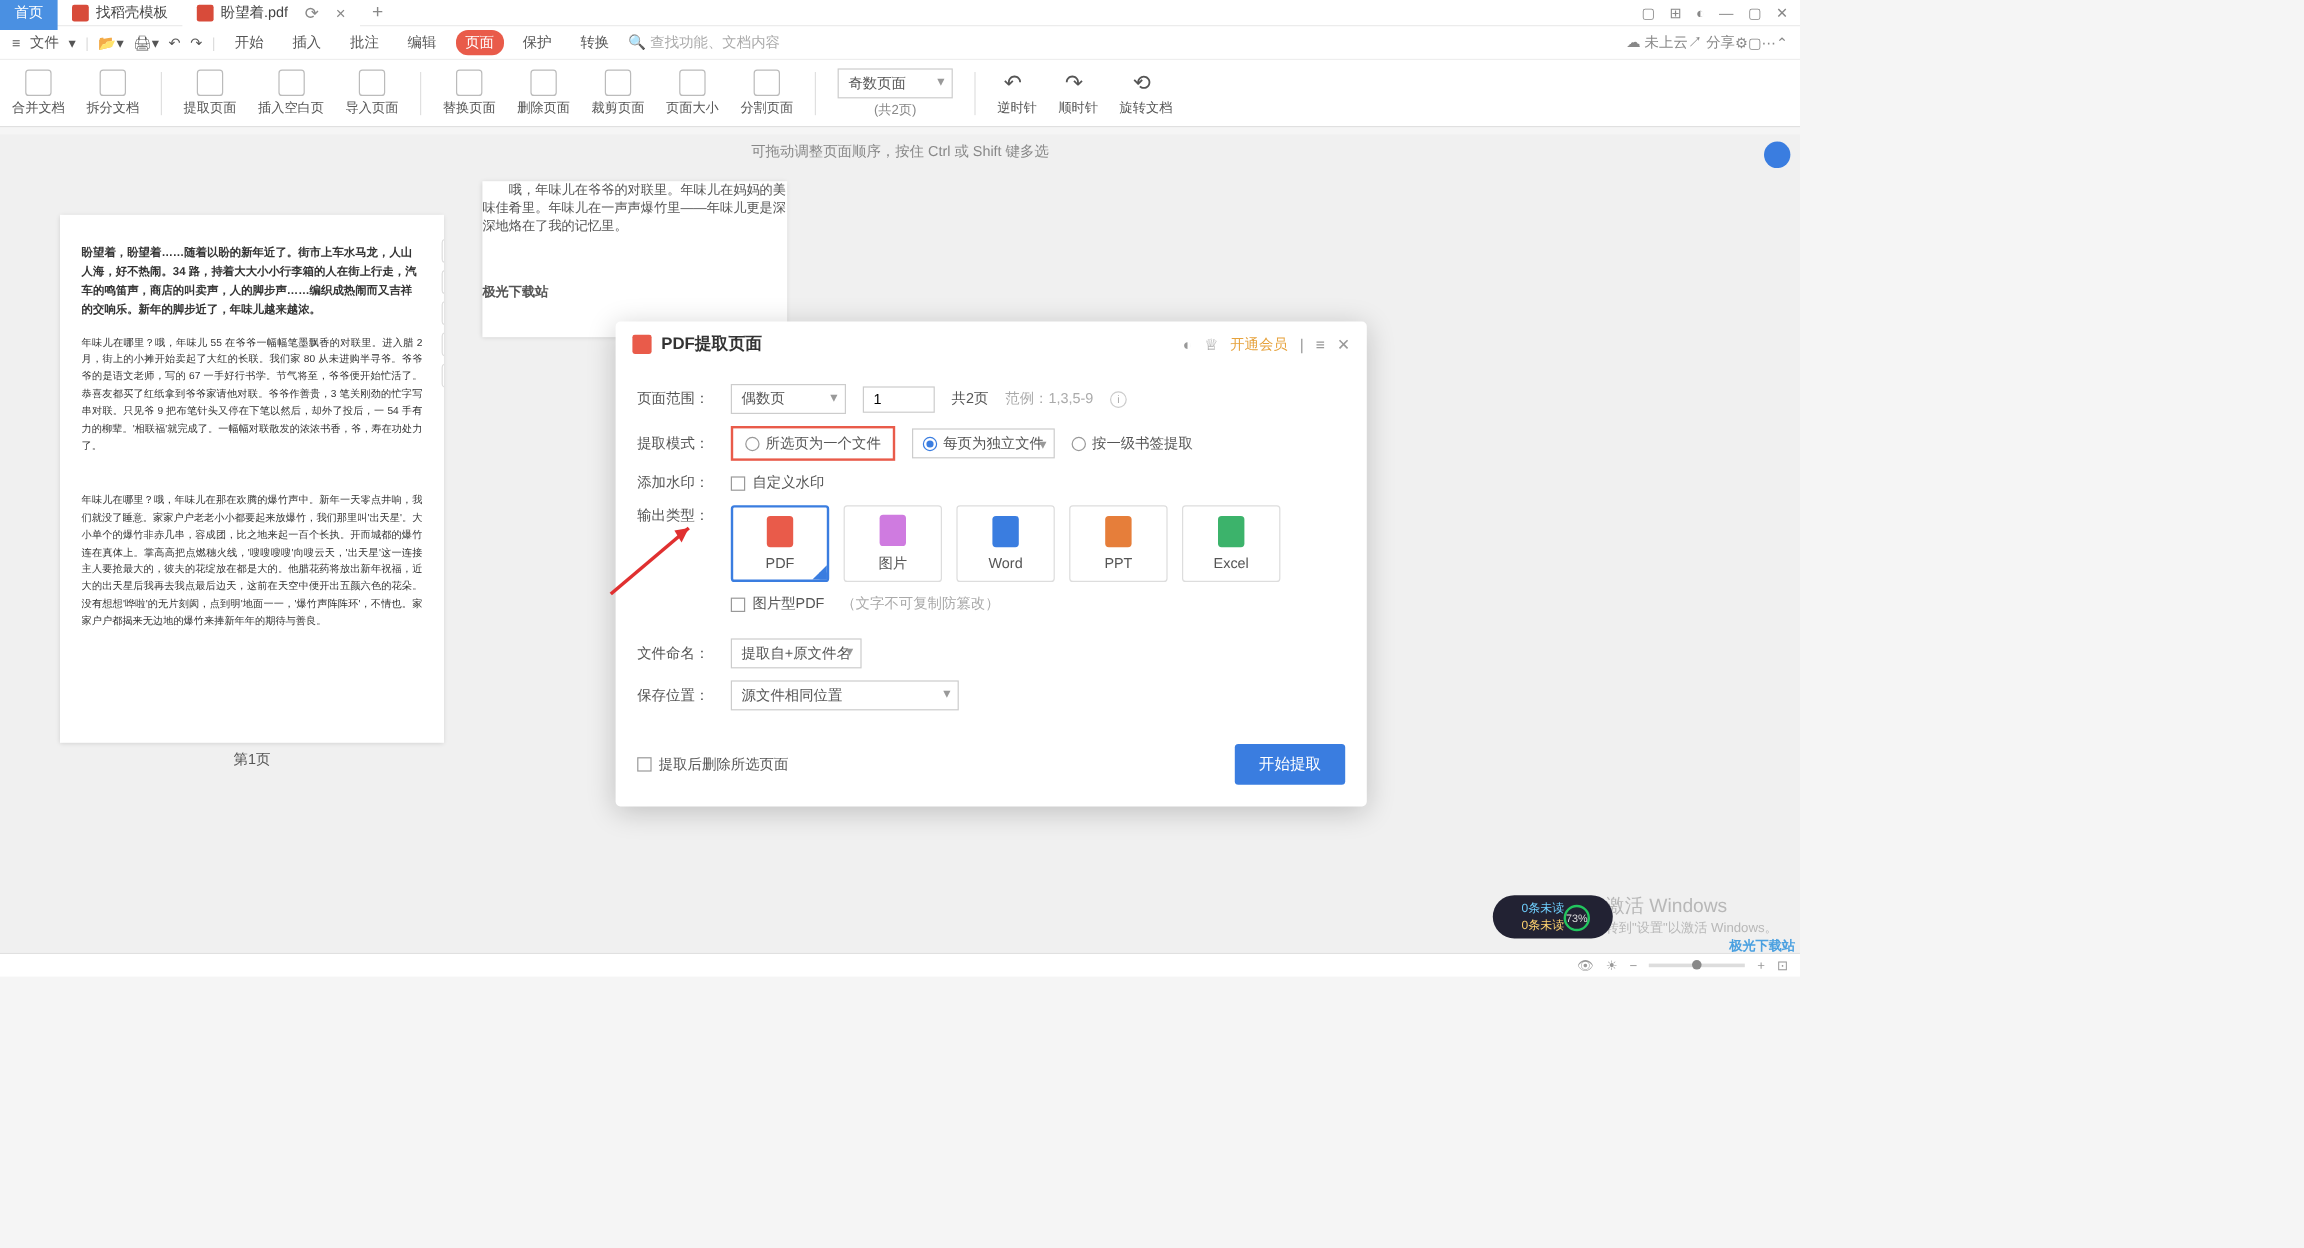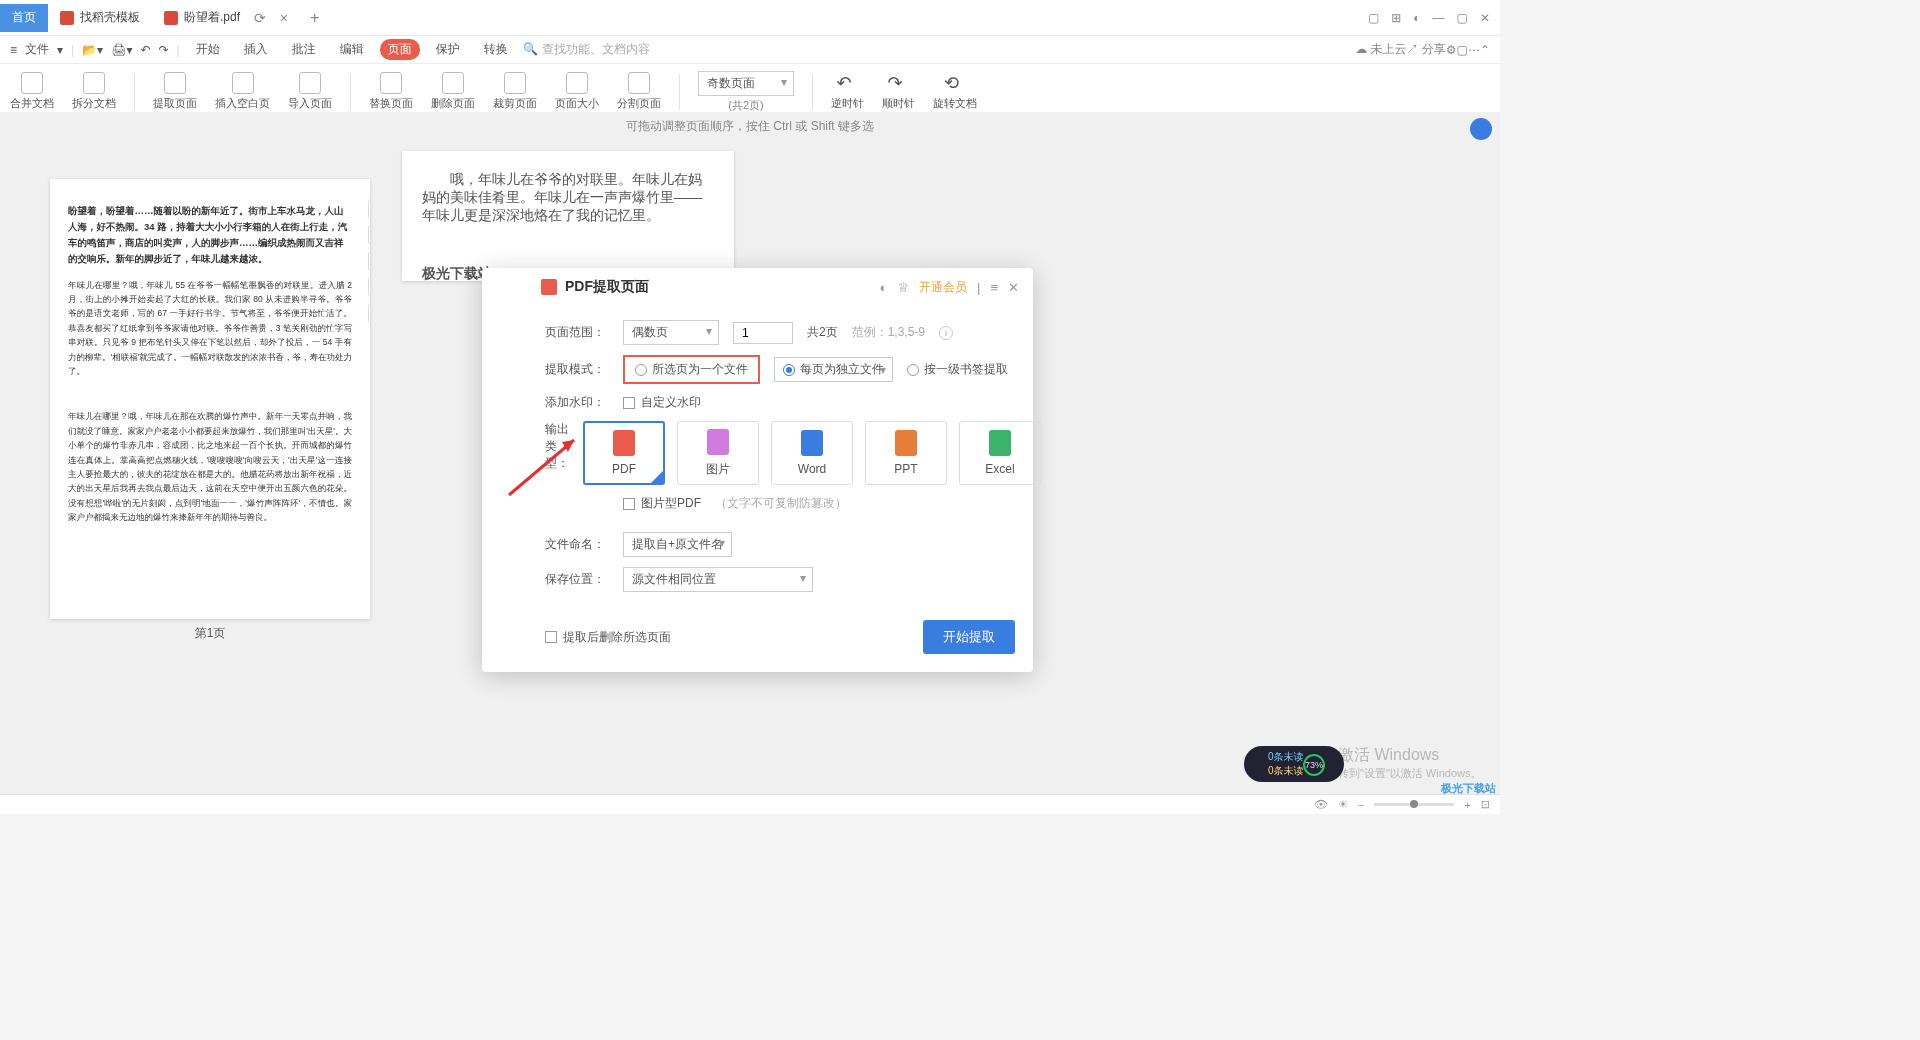--- a/index.html
+++ b/index.html
@@ -1,19 +1,19 @@
 <!DOCTYPE html>
 <html><head>
 <meta charset="utf-8">
 <style>
 * { margin: 0; padding: 0; box-sizing: border-box; font-family: "Microsoft YaHei", sans-serif; }
 body { background: #f5f5f5; width: 1500px; height: 814px; overflow: hidden; position: relative; }
 
 
-.title-bar { height: 36px; background: #fff; display: flex; align-items: center; border-bottom: 1px solid #e8e8e8; }
+.title-bar { height: 22px; background: #fff; display: flex; align-items: center; border-bottom: 1px solid #e8e8e8; }
 .tab { height: 28px; display: flex; align-items: center; padding: 0 12px; font-size: 12px; color: #444; gap: 6px; position: relative; }
 .tab.home { background: #4a90e2; color: #fff; }
 .tab .ic { width: 14px; height: 14px; background: #d84b3a; border-radius: 2px; display: inline-block; }
 .tab.active { background: #fff; }
 .tab .close { color: #888; font-size: 14px; margin-left: 8px; cursor: pointer; }
 .title-spacer { flex: 1; }
 .win-controls { display: flex; gap: 12px; padding: 0 10px; color: #888; font-size: 12px; }
 .win-controls span { cursor: pointer; }
 .newtab { padding: 0 10px; color: #888; font-size: 16px; cursor: pointer; }
 
@@ -36,24 +36,24 @@
 .workspace { position: absolute; top: 112px; left: 0; right: 0; bottom: 20px; background: #f0f0f0; }
 .hint { text-align: center; font-size: 12px; color: #888; padding: 6px 0; }
 .pages { display: flex; gap: 32px; padding: 10px 50px; }
 .page-wrap { display: flex; flex-direction: column; align-items: center; gap: 6px; }
 .page { width: 320px; height: 440px; background: #fff; box-shadow: 0 1px 4px rgba(0,0,0,0.15); padding: 24px 18px; font-size: 9px; color: #333; line-height: 1.7; position: relative; overflow: hidden; margin-top: 28px; }
 .page .body-text { font-size: 8.5px; text-align: justify; }
 .page .bold-para { font-weight: 700; font-size: 9.5px; margin-bottom: 10px; }
 .page-label { font-size: 12px; color: #555; }
 .page-tools { position: absolute; right: -18px; top: 20px; display: flex; flex-direction: column; gap: 6px; }
 .page-tools .pt { width: 20px; height: 20px; background: #fff; border: 1px solid #ddd; border-radius: 3px; display:flex;align-items:center;justify-content:center;font-size:11px;color:#888;cursor:pointer;}
-.page2 { width: 332px; height: 130px; background:#fff; box-shadow: 0 1px 4px rgba(0,0,0,0.15); padding: 20px; font-size: 14px; color:#555; }
-
-
-.dialog { position: absolute; top: 268px; left: 482px; width: 551px; background: #fff; box-shadow: 0 4px 24px rgba(0,0,0,0.2); border-radius: 4px; z-index: 100; padding-left: 45px; }
+.page2 { width: 254px; height: 130px; background:#fff; box-shadow: 0 1px 4px rgba(0,0,0,0.15); font-size: 11px; color:#555; }
+
+
+.dialog { position: absolute; top: 268px; left: 513px; width: 626px; background: #fff; box-shadow: 0 4px 24px rgba(0,0,0,0.2); border-radius: 4px; z-index: 100; }
 .dlg-head { display: flex; align-items: center; padding: 10px 14px; gap: 8px; }
 .dlg-head .ic2 { width: 16px; height: 16px; background: #e95b4a; border-radius: 2px; }
 .dlg-title { font-size: 14px; font-weight: 600; color: #333; flex: 1; }
 .dlg-head .hr { display: flex; gap: 10px; align-items: center; color: #999; font-size: 13px; }
 .dlg-head .vip { color: #e6a23c; font-size: 12px; }
 .dlg-body { padding: 4px 18px 18px; font-size: 12px; color: #555; }
 .row { display: flex; align-items: center; gap: 14px; margin: 10px 0; }
 .row .lab { width: 64px; color: #555; }
 .sel { border: 1px solid #ccc; padding: 3px 8px; font-size: 12px; min-width: 96px; background:#fff; position:relative;}
 .sel::after{content:"▾"; position:absolute; right:6px; color:#999;}

